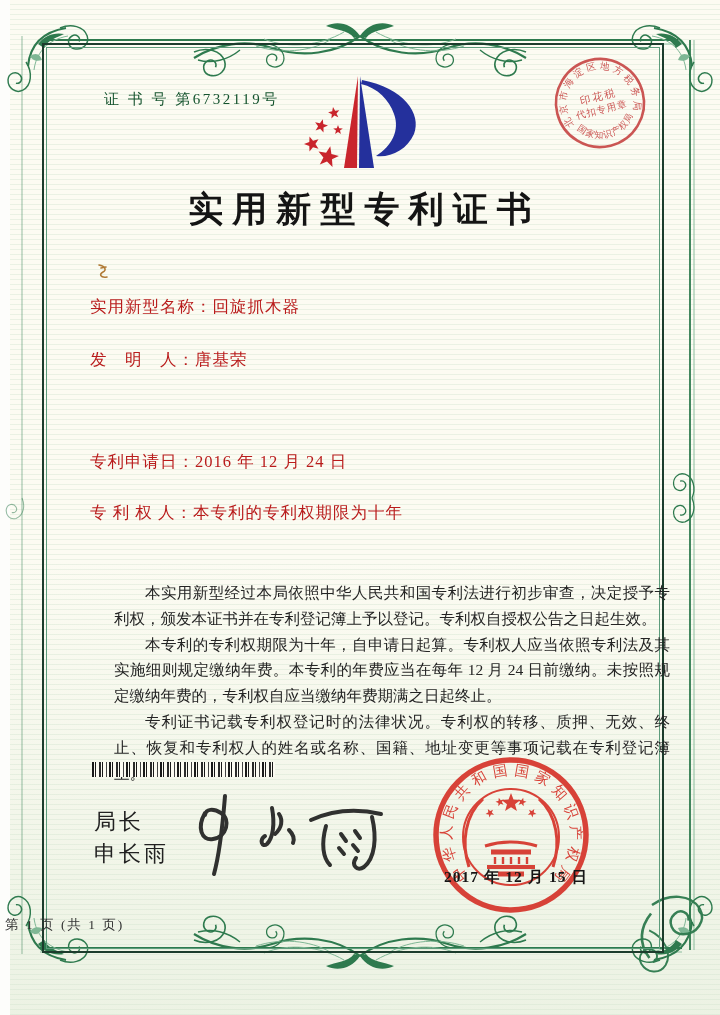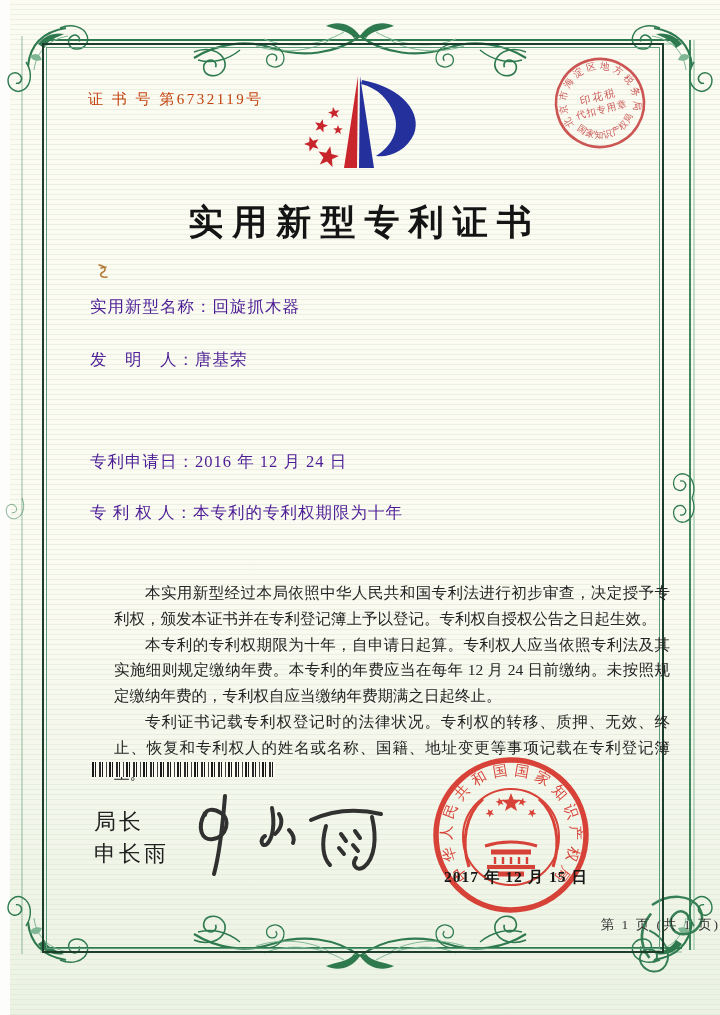--- a/index.html
+++ b/index.html
@@ -11,44 +11,44 @@
   .paper{position:absolute;left:10px;top:0;right:0;bottom:0;
          background:
            linear-gradient(180deg,rgba(230,240,224,0) 55%,rgba(210,228,204,.38) 100%),
            repeating-linear-gradient(0deg,rgba(140,190,152,.16) 0 1px,rgba(0,0,0,0) 1px 5px),
            #fcfbf2;}
   .border-svg{position:absolute;left:0;top:0;width:720px;height:1015px;pointer-events:none;}
   .inner-frame{position:absolute;left:42px;top:43px;width:618px;height:906px;
                border:2px solid #1c3c2c;}
   .inner-frame-2{position:absolute;left:2px;top:2px;right:2px;bottom:2px;
                border:1px solid #5d9c7c;}
-  .cert-no{position:absolute;left:88px;top:90px;font-size:15px;letter-spacing:2.5px;color:#c2410c;}
+  .cert-no{position:absolute;left:104px;top:90px;font-size:15px;letter-spacing:2.5px;color:#14532d;}
   .logo-svg{position:absolute;left:288px;top:64px;width:150px;height:114px;}
   .stamp-svg{position:absolute;left:545px;top:48px;width:110px;height:110px;
              transform:rotate(-14deg);opacity:.88;}
-  .title{position:absolute;left:0;right:0;top:186px;margin:13px;text-align:center;
+  .title{position:absolute;left:0;right:0;top:186px;margin:0;text-align:center;
          font-size:35px;font-weight:bold;color:#141414;letter-spacing:.26em;text-indent:.26em;}
   .mark-svg{position:absolute;left:95px;top:262px;width:16px;height:20px;}
-  .field{position:absolute;left:90px;font-size:16.5px;color:#4c1d95;letter-spacing:1px;white-space:nowrap;}
+  .field{position:absolute;left:90px;font-size:16.5px;color:#b91c1c;letter-spacing:1px;white-space:nowrap;}
   .f1{top:296px}.f2{top:349px}.f3{top:400px}.f4{top:451px}.f5{top:502px}.f6{top:555px}
   .body-text{position:absolute;left:84px;top:580px;width:556px;font-size:15.5px;
              line-height:25.8px;color:#242424;text-align:justify;margin-left:30px;}
   .body-text p{margin:0;text-indent:2em;}
   .barcode{position:absolute;left:92px;top:762px;width:183px;height:15px;
      background:repeating-linear-gradient(90deg,
        #191919 0 2px,#fcfbf2 2px 3px,#191919 3px 4px,#fcfbf2 4px 7px,
        #2b2b2b 7px 9px,#fcfbf2 9px 10px,#191919 10px 11px,#fcfbf2 11px 14px,
        #444 14px 15px,#fcfbf2 15px 17px);}
   .signer{position:absolute;left:94px;top:806px;font-family:"Liberation Sans","DejaVu Sans",sans-serif;
           font-size:22px;color:#222;letter-spacing:3px;line-height:32px;}
   .sig-svg{position:absolute;left:183px;top:786px;width:218px;height:98px;}
   .seal-svg{position:absolute;left:421px;top:745px;width:180px;height:180px;opacity:.93;}
   .seal-date{position:absolute;left:444px;top:867px;font-size:15.5px;font-weight:bold;
              color:#161616;letter-spacing:1px;white-space:nowrap;}
-  .footer{position:absolute;left:5px;right:0;top:916px;text-align:right;font-size:13.5px;
+  .footer{position:absolute;left:5px;right:0;top:916px;text-align:left;font-size:13.5px;
           color:#333;letter-spacing:2px;}
 </style>
 </head>
 <body>
 
 <div class="canvas">
   <div class="scan-strip"></div>
   <div class="scan-edge"></div>
   <div class="paper"></div>
 

